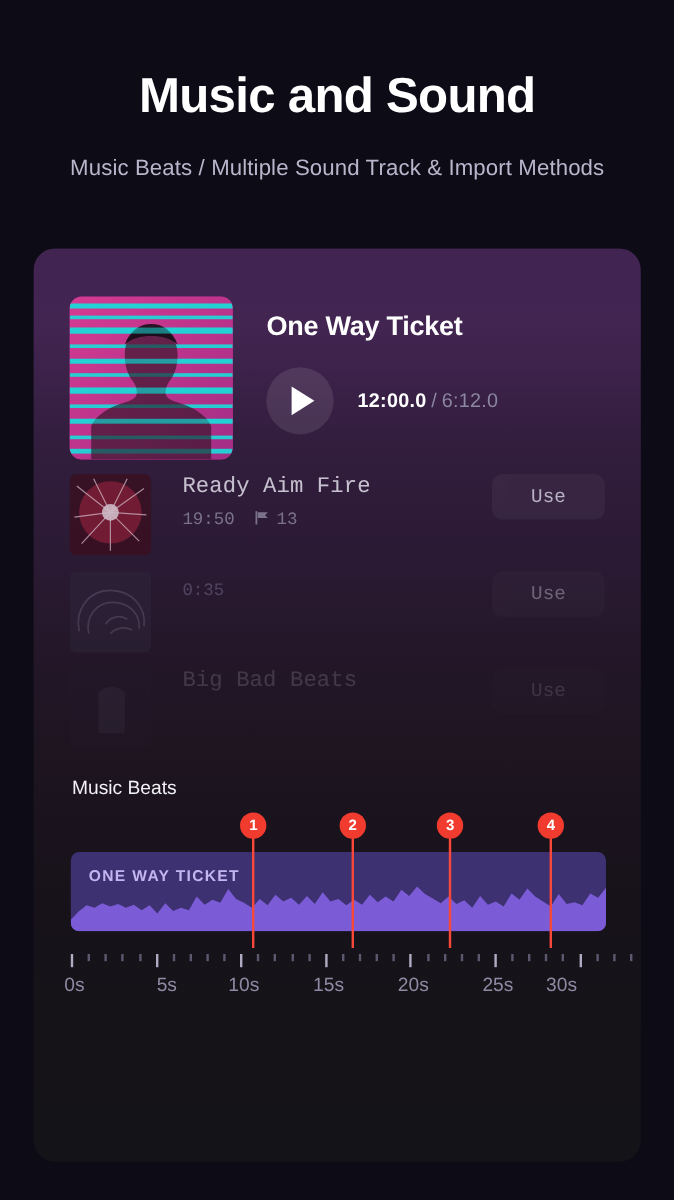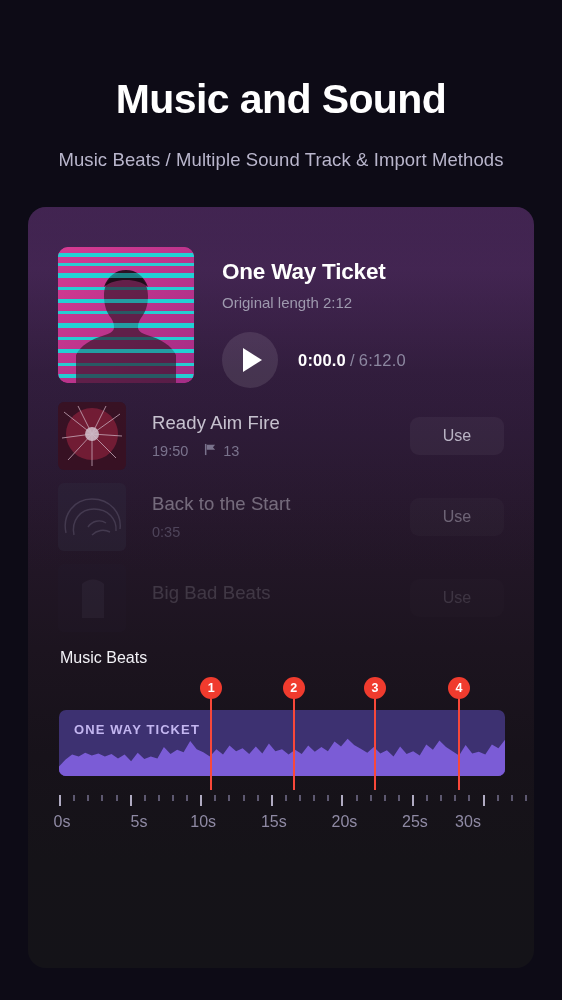--- a/index.html
+++ b/index.html
@@ -5,21 +5,21 @@
   * { box-sizing: border-box; margin: 0; padding: 0; }
   html, body {
     width: 562px; height: 1000px;
     background: #0d0b16;
     font-family: "Liberation Sans", sans-serif;
     overflow: hidden;
   }
   .page { position: relative; width: 562px; height: 1000px; background: #0d0b16; }
 
   
-  .hero { padding-top: 78px; text-align: center; }
+  .hero { padding-top: 58px; text-align: center; }
   .hero-title {
     font-size: 41px; font-weight: 700; color: #ffffff;
     letter-spacing: -0.6px; line-height: 1.05;
   }
   .hero-sub {
     margin-top: 28px; font-size: 18.5px; color: #b9b6cc;
     letter-spacing: 0.1px; font-weight: 400;
   }
 
   
@@ -67,21 +67,21 @@
     border-top: 12px solid transparent;
     border-bottom: 12px solid transparent;
   }
   .time { margin-left: 20px; font-size: 16.5px; letter-spacing: .2px; }
   .time .cur { color: #ffffff; font-weight: 700; }
   .time .sep { color: #8c87a0; margin: 0 4px; }
   .time .tot { color: #8c87a0; }
 
   
   .tracks { position: absolute; left: 30px; top: 188px; width: 446px; }
-  .track { display: flex; align-items: center; height: 81px; }
+  .track { display: flex; height: 81px; font-family: Liberation Mono, monospace; }
   .track .thumb {
     width: 68px; height: 68px; border-radius: 6px; flex: 0 0 auto;
     overflow: hidden; position: relative; background: #2a1b31;
   }
   .track .meta { margin-left: 26px; flex: 1 1 auto; }
   .track .t-name { font-size: 18.5px; color: #e8e6f0; font-weight: 400; letter-spacing: .1px; }
   .track .t-sub { margin-top: 9px; font-size: 14.5px; color: #8b86a0; display: flex; align-items: center; }
   .t-flag { display: inline-block; margin: 0 6px 0 16px; }
   .use-btn {
     width: 94px; height: 38px; border-radius: 9px;
@@ -180,27 +180,26 @@
               <rect y="52" width="136" height="4" fill="#1fd6d6"></rect>
               <rect y="76" width="136" height="5" fill="#1fd6d6"></rect>
               <rect y="102" width="136" height="4" fill="#1fd6d6"></rect>
             </g>
           </g>
         </svg>
       </div>
 
       <div class="now-info">
         <div class="now-title">One Way Ticket</div>
-        <div class="now-len">Original length 2:12</div>
         <div class="transport">
           <div class="play-btn">
             <div class="play-tri"></div>
           </div>
           <div class="time">
-            <span class="cur">0:00.0</span><span class="sep">/</span><span class="tot">6:12.0</span>
+            <span class="cur">12:00.0</span><span class="sep">/</span><span class="tot">6:12.0</span>
           </div>
         </div>
       </div>
     </div>
 
     <div class="tracks">
 
       <div class="track tr1">
         <div class="thumb">
           <svg viewBox="0 0 68 68" preserveAspectRatio="none">
@@ -234,21 +233,20 @@
             <rect width="68" height="68" fill="#2f2a3e"></rect>
             <g fill="none" stroke="#8e8aa4" stroke-width="1.4" opacity=".7">
               <path d="M8 50c-4-18 8-34 26-34s30 14 28 30"></path>
               <path d="M16 52c-3-14 6-26 20-26s23 10 22 22"></path>
               <path d="M30 44c4-6 12-8 18-4"></path>
               <path d="M34 52c5-5 12-6 18-3"></path>
             </g>
           </svg>
         </div>
         <div class="meta">
-          <div class="t-name">Back to the Start</div>
           <div class="t-sub">
             <span>0:35</span>
           </div>
         </div>
         <div class="use-btn">Use</div>
       </div>
 
       <div class="track tr3">
         <div class="thumb">
           <svg viewBox="0 0 68 68" preserveAspectRatio="none">

